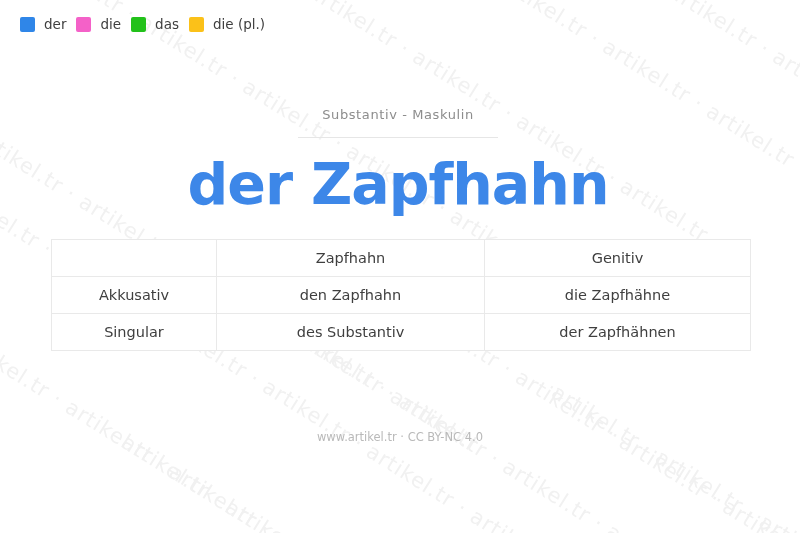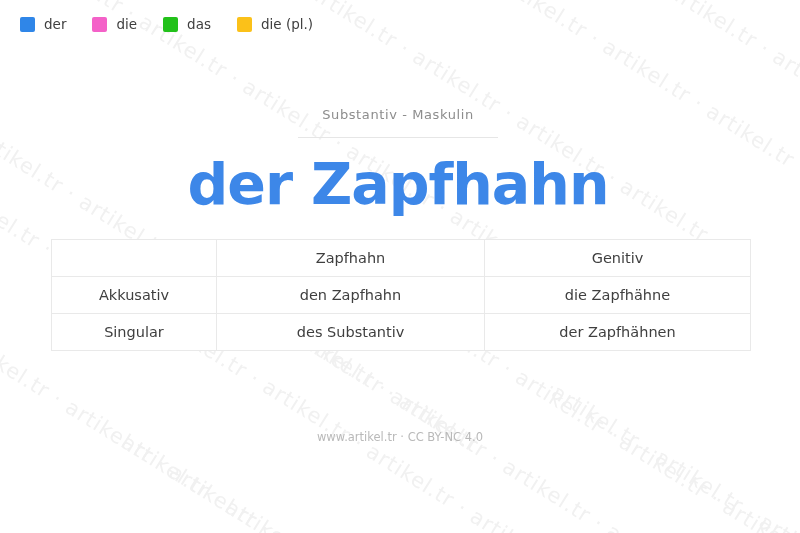--- a/index.html
+++ b/index.html
@@ -36,21 +36,21 @@
     transform: rotate(32deg);
   }
 
   
   #legend {
     position: absolute;
     top: 17px;
     left: 20px;
     display: flex;
     align-items: center;
-    gap: 26px;
+    gap: 10px;
     z-index: 3;
   }
   .legend-item {
     display: flex;
     align-items: center;
     gap: 9px;
   }
   .legend-swatch {
     width: 15px;
     height: 15px;

